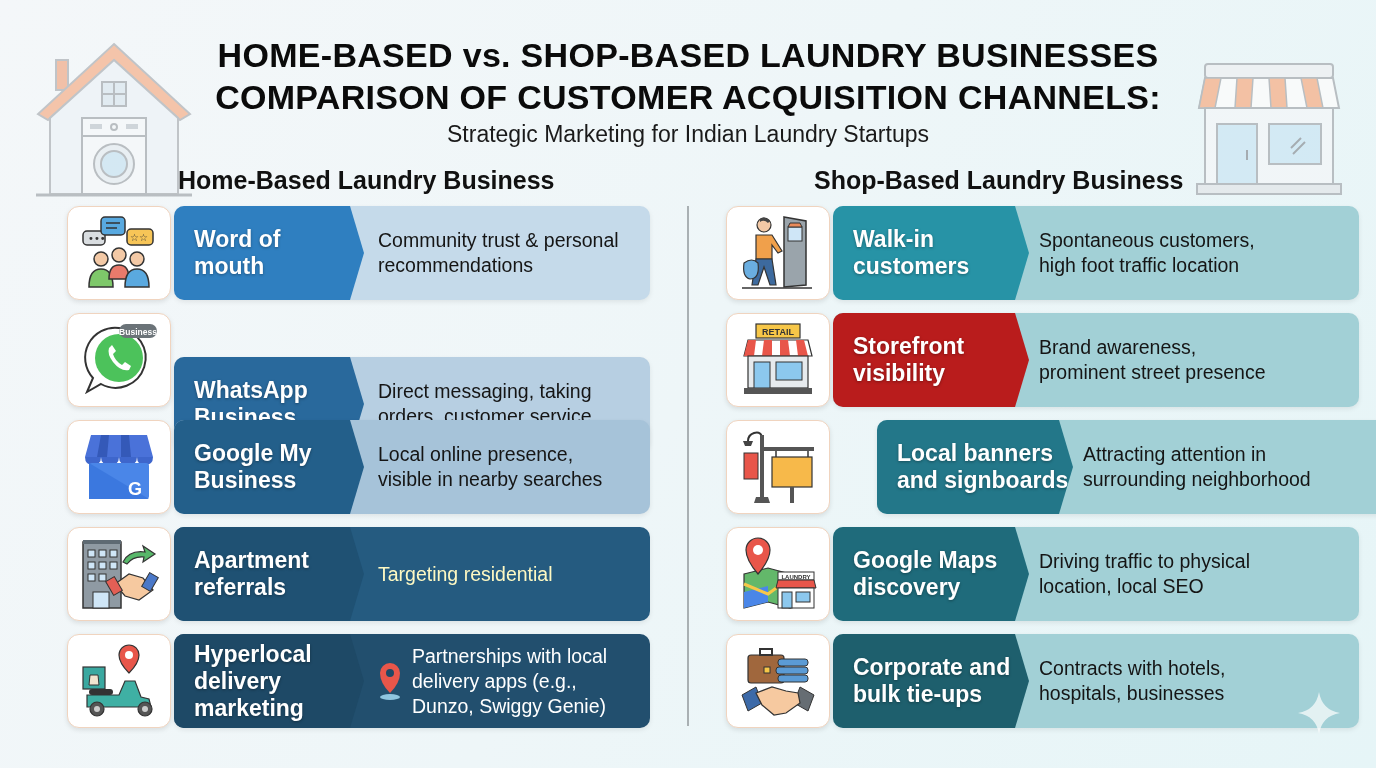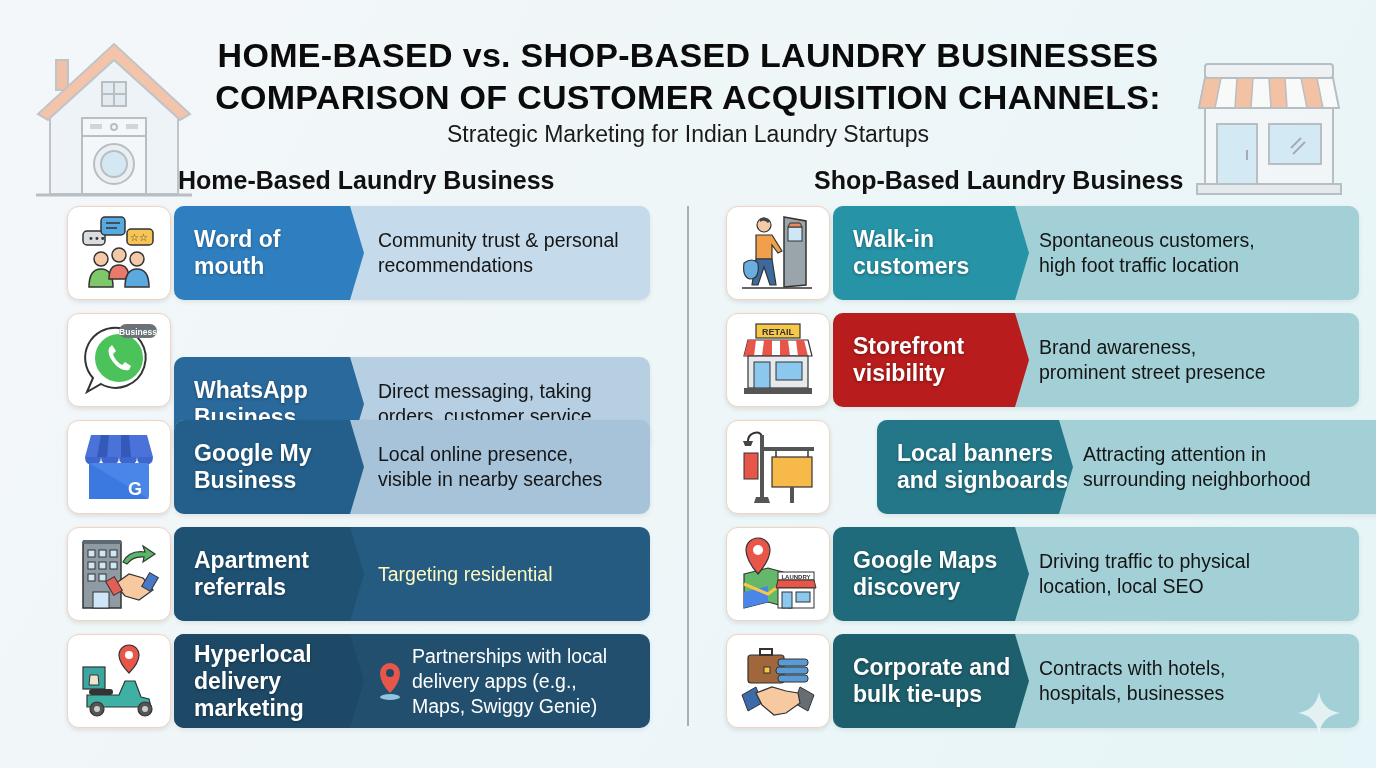--- a/index.html
+++ b/index.html
@@ -240,21 +240,21 @@
   <div class="card" style="background: rgb(34, 79, 110);">
     <div class="label" style="background:#1e4966">
       <div><span>Hyperlocal</span><br><span>delivery</span><br><span>marketing</span></div>
     </div>
     <div class="desc" style="color:#fff">
       <svg class="pin" width="24" height="40" viewBox="0 0 24 40">
         <ellipse cx="12" cy="36" rx="10" ry="3" fill="#8fc5e0"></ellipse>
         <path d="M12 2 A10 10 0 0 1 22 12 Q22 22 12 32 Q2 22 2 12 A10 10 0 0 1 12 2 Z" fill="#e8564a"></path>
         <circle cx="12" cy="12" r="4" fill="#1e4966"></circle>
       </svg>
-      <div><span>Partnerships with local</span><br><span>delivery apps (e.g.,</span><br><span>Maps, Swiggy Genie)</span></div>
+      <div><span>Partnerships with local</span><br><span>delivery apps (e.g.,</span><br><span>Dunzo, Swiggy Genie)</span></div>
     </div>
   </div>
 </div>
 
 <div class="row right-row" style="top:206px">
   <div class="icon-box">
     <svg viewBox="0 0 80 80">
       <polygon points="46,4 68,8 68,72 46,74" fill="#9aa4ab" stroke="#333" stroke-width="1.5"></polygon>
       <rect x="50" y="14" width="14" height="14" fill="#cfe6f7" stroke="#333" stroke-width="1"></rect>
       <path d="M50 14 L64 14 L62 10 L52 10 Z" fill="#e88a5a" stroke="#333" stroke-width="1"></path>

